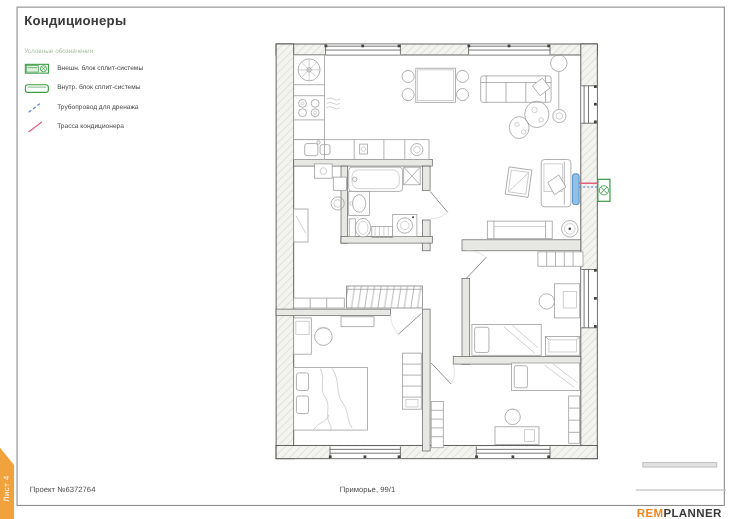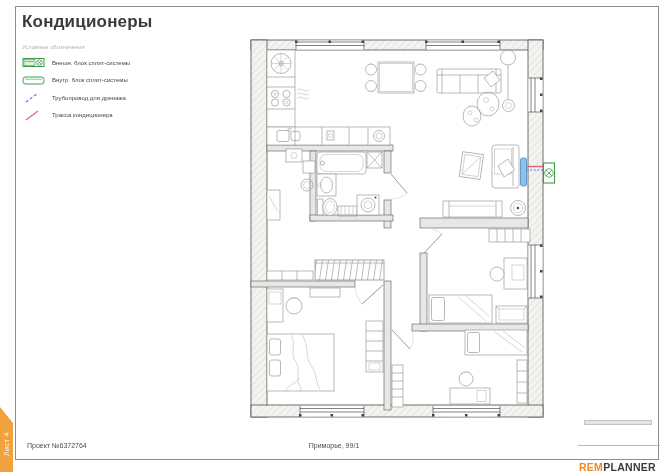--- a/index.html
+++ b/index.html
@@ -8,21 +8,21 @@
   
   .frame{position:absolute;left:15px;top:6px;width:644px;height:454px;
          border:1.5px solid #8d8d8d;box-sizing:border-box;}
   .notch-line{position:absolute;left:578px;top:445px;width:82px;height:1px;background:#b8b8b8;}
   .tb-bar{position:absolute;left:584px;top:420px;width:68px;height:5px;background:#e3e3e3;border:0.5px solid #c4c4c4;box-sizing:border-box;}
   
   .sheet-tab{position:absolute;left:0;top:407px;width:13px;height:65px;background:#f2a23c;
              clip-path:polygon(0 0,100% 16px,100% 100%,0 100%);display:flex;align-items:center;justify-content:center;}
   .sheet-tab span{writing-mode:vertical-rl;transform:rotate(180deg);color:#ffffff;font-size:7px;letter-spacing:.5px;margin-top:10px;}
   
-  .title{position:absolute;left:22px;top:12px;font-size:17px;font-weight:bold;color:#3a3a3a;letter-spacing:.2px;}
+  .title{position:absolute;left:22px;top:12px;font-size:12px;font-weight:bold;color:#3a3a3a;letter-spacing:.2px;}
   .legend{position:absolute;left:22px;top:44px;width:170px;}
   .legend-header{font-size:5.8px;color:#a9bca4;margin-bottom:7px;}
   .legend-item{display:flex;align-items:center;margin-bottom:6.5px;height:11px;}
   .legend-item svg{flex:0 0 24px;margin-right:6px;}
   .legend-label{font-size:6px;color:#474747;white-space:nowrap;}
   
   .footer-project{position:absolute;left:27px;top:442px;font-size:7px;color:#4c4c4c;}
   .footer-address{position:absolute;left:0;top:442px;width:668px;text-align:center;font-size:7px;color:#4c4c4c;}
   .logo{position:absolute;right:12px;top:462px;text-align:left;line-height:1;}
   .logo-main{font-size:10.5px;font-weight:bold;letter-spacing:.3px;}

